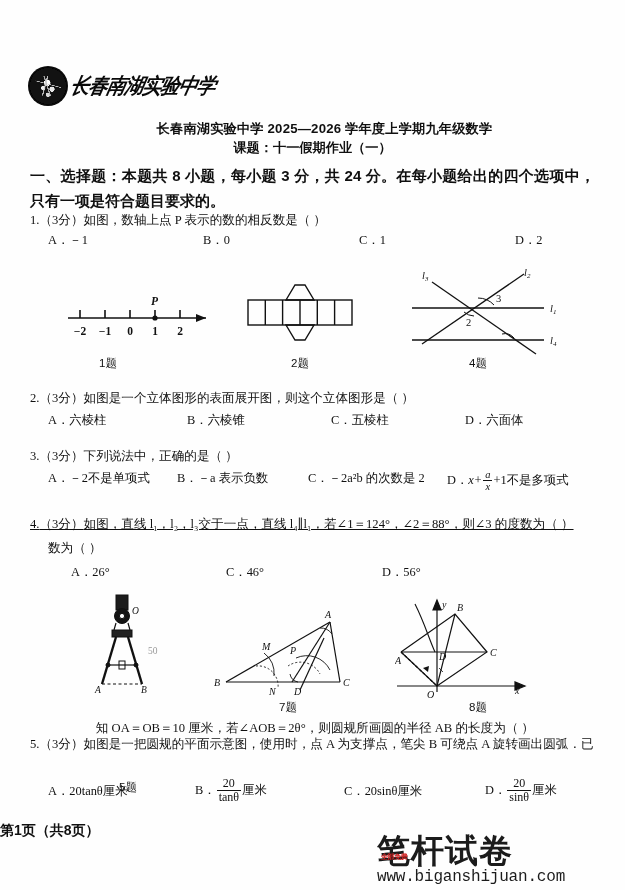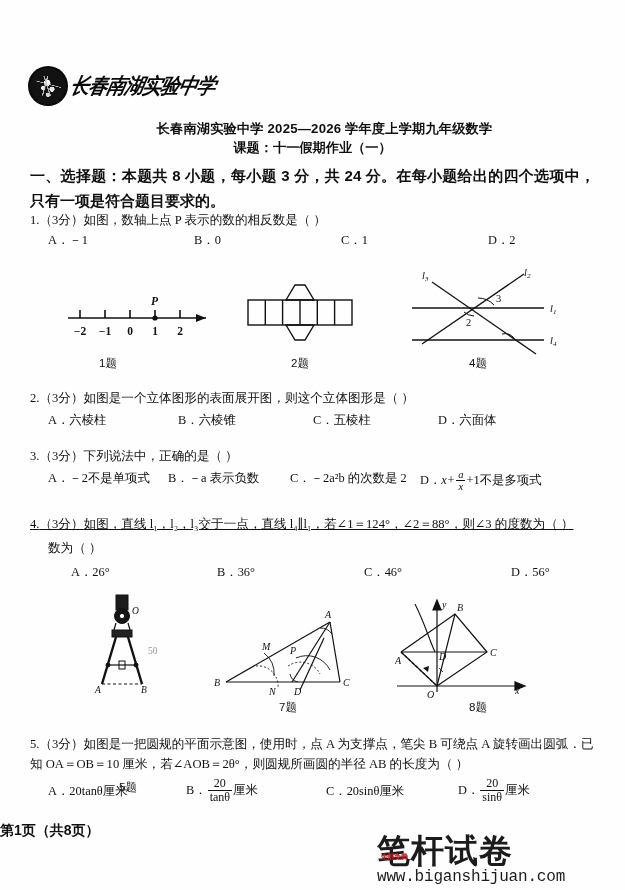--- a/index.html
+++ b/index.html
@@ -102,20 +102,21 @@
     font-size: 12.6px;
     line-height: 24px;
   }
   .qstem { left: 30px; width: 570px; }
   .opts {
     position: absolute;
     left: 48px;
     width: 570px;
     display: flex;
     font-size: 12.4px;
+    gap: 9px;
   }
   .opt { white-space: nowrap; }
   .mi { font-style: italic; font-family: "Liberation Serif", serif; }
 
   .frac {
     display: inline-block;
     vertical-align: middle;
     text-align: center;
     font-size: 10.5px;
     line-height: 1.05;
@@ -288,21 +289,20 @@
       <span>D．</span><span class="mi">x+</span><span class="frac"><span class="num mi">a</span><span class="den mi">x</span></span><span>+1不是多项式</span>
     </div>
   </div>
 
   <div class="q qstem" style="top:512px;text-decoration:underline;">
     <span>4.</span><span>（3分）</span><span>如图，直线 l₁，l₂，l₃交于一点，直线 l₄∥l₁，若∠1＝124°，∠2＝88°，则∠3 的度数为（      ）</span>
   </div>
   <div class="q" style="left:48px; top:536px;">数为（      ）</div>
   <div class="opts" style="top:564px;margin-left:23px;">
     <div class="opt" style="width:146px">A．26°</div>
-    <div class="opt" style="width:147px">B．36°</div>
     <div class="opt" style="width:147px">C．46°</div>
     <div class="opt">D．56°</div>
   </div>
 
   <div class="fig" style="left:78px; top:592px;">
     <svg width="110" height="105" viewBox="0 0 110 105">
       <g stroke="#111" fill="none">
         <rect x="38" y="3" width="12" height="15" fill="#1c1c1c" stroke="#111"></rect>
         <circle cx="44" cy="24" r="7.5" fill="#141414"></circle>
         <circle cx="44" cy="24" r="2.6" fill="#fff"></circle>
@@ -378,21 +378,21 @@
         <text x="95" y="62">C</text>
         <text x="44" y="66">D</text>
       </g>
     </svg>
   </div>
   <div class="figcap" style="left:448px; top:700px; width:60px;">8题</div>
 
   <div class="q qstem" style="top:732px;">
     <span>5.</span><span>（3分）</span><span>如图是一把圆规的平面示意图，使用时，点 A 为支撑点，笔尖 B 可绕点 A 旋转画出圆弧．已</span>
   </div>
-  <div class="q" style="left:30px; top:752px; width:570px;">知 OA＝OB＝10 厘米，若∠AOB＝2θ°，则圆规所画圆的半径 AB 的长度为（      ）</div>
+  <div class="q" style="left:30px; top:716px; width:570px;text-align:center;">知 OA＝OB＝10 厘米，若∠AOB＝2θ°，则圆规所画圆的半径 AB 的长度为（      ）</div>
   <div class="opts" style="top:778px; align-items:center;">
     <div class="opt" style="width:138px">A．20tanθ厘米</div>
     <div class="opt" style="width:140px">
       <span>B．</span><span class="frac frac-lg"><span class="num">20</span><span class="den">tanθ</span></span><span>厘米</span>
     </div>
     <div class="opt" style="width:132px">C．20sinθ厘米</div>
     <div class="opt">
       <span>D．</span><span class="frac frac-lg"><span class="num">20</span><span class="den">sinθ</span></span><span>厘米</span>
     </div>
   </div>

